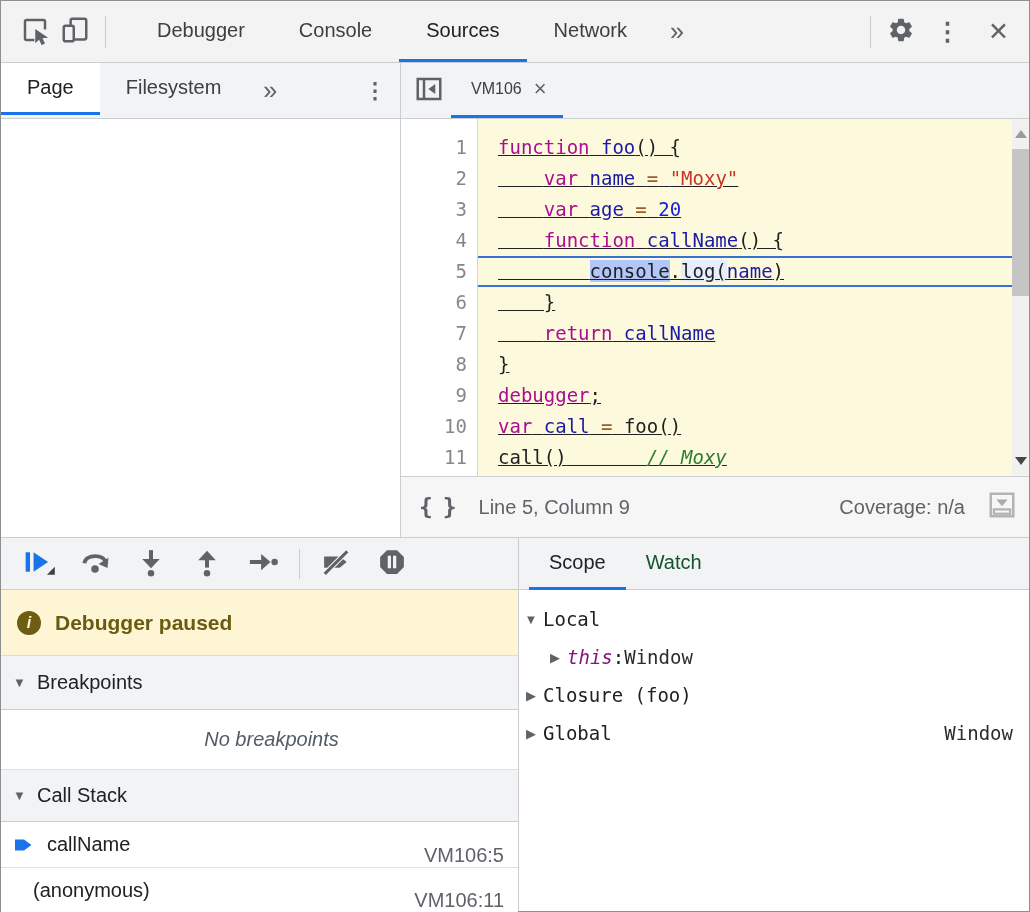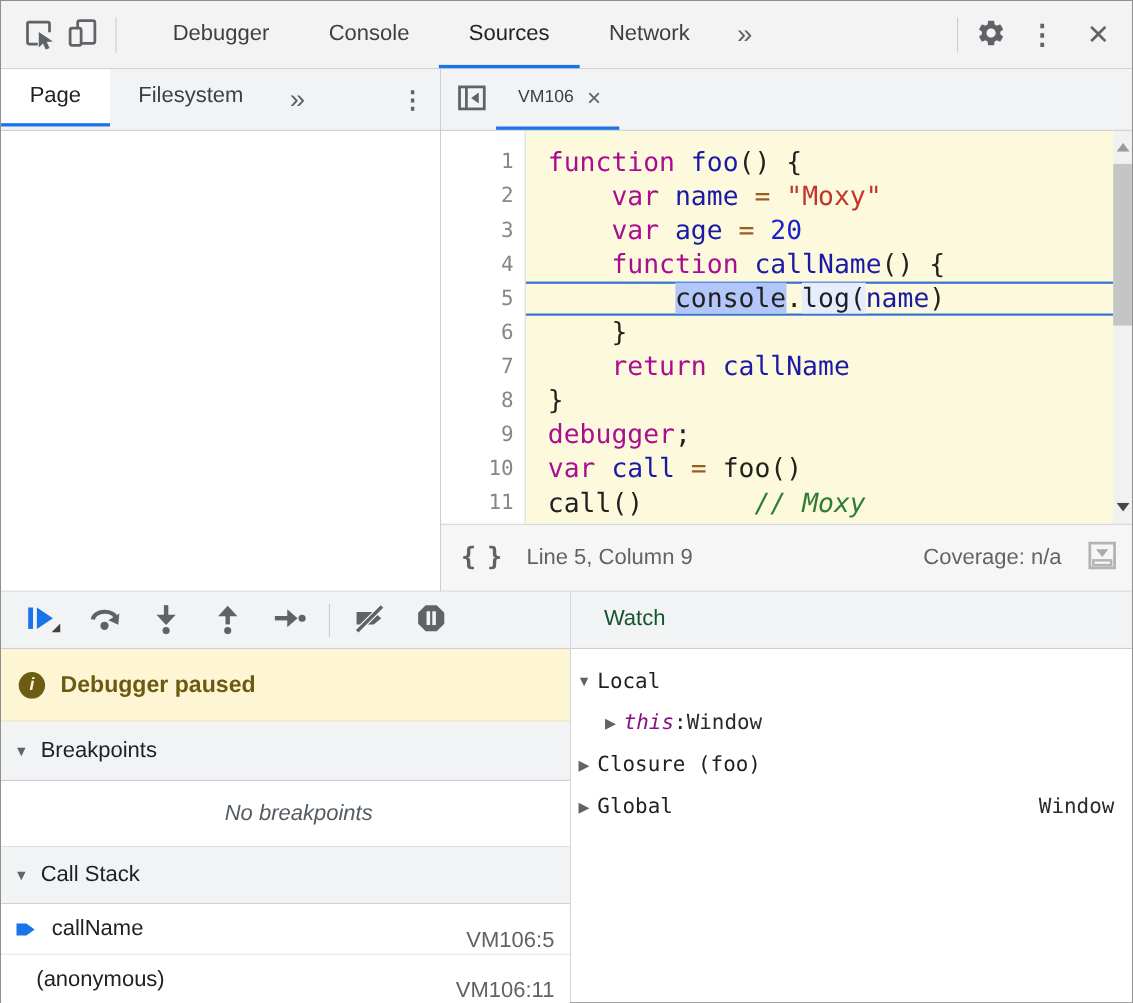--- a/index.html
+++ b/index.html
@@ -33,21 +33,21 @@
   .editor-tabbar { height:56px; flex:0 0 56px; background:#f1f3f4; border-bottom:1px solid #cacdd1; display:flex; align-items:stretch; padding-left:6px; }
   .nav-toggle { width:44px; display:flex; align-items:center; justify-content:center; cursor:pointer; background:none; border:none; }
   .editor-tab { display:flex; align-items:center; padding:0 16px 0 20px; border-bottom:3px solid #1a73e8; cursor:pointer; }
   .editor-tab .tab-label { font-size:16px; color:#3c4043; }
   .editor-tab .tab-close { font-size:22px; color:#5f6368; margin-left:12px; cursor:pointer; line-height:1; }
 
   .code-area { flex:1; display:flex; min-height:0; position:relative; }
   .gutter { width:77px; flex:0 0 77px; background:#fff; border-right:1px solid #d5d5d5; padding-top:13px; }
   .gutter-line { height:31px; line-height:31px; text-align:right; padding-right:10px; font-family:"DejaVu Sans Mono", monospace; font-size:19px; color:#878787; }
   .code-pane { flex:1; background:#fcf9dc; padding-top:13px; overflow:hidden; }
-  .code-line { height:31px; line-height:31px; padding-left:20px; font-family:"DejaVu Sans Mono", monospace; font-size:24px; white-space:pre; color:#212121; }
+  .code-line { height:31px; line-height:31px; padding-left:20px; font-family:"DejaVu Sans Mono", monospace; font-size:19px; white-space:pre; color:#212121;text-decoration:underline; }
   .code-line.exec { border-top:2px solid #3673d4; border-bottom:2px solid #3673d4; line-height:27px; }
   .tk-kw { color:#aa0d91; }
   .tk-def { color:#1a1aa6; }
   .tk-num { color:#1c22cf; }
   .tk-str { color:#c3352b; }
   .tk-op { color:#9c5d24; }
   .tk-cm { color:#2e7d32; font-style:italic; }
   .tk-pl { color:#212121; }
   .tk-sel { background:#b3c6fa; color:#212121; }
   .tk-hl { background:#e6eefe; color:#212121; }
@@ -327,20 +327,21 @@
           </div>
           <div class="stack-row">
             <span class="stack-name">(anonymous)</span>
             <span class="stack-loc">VM106:11</span>
           </div>
         </div>
     </div>
 
     <div class="scope-panel">
       <div class="scope-tabbar">
+          <div class="scope-tab selected">Scope</div>
           <div class="scope-tab">Watch</div>
         </div>
       <div class="scope-tree">
           <div class="scope-row">
             <span class="tri">▼</span>
             <span class="scope-name">Local</span>
           </div>
           <div class="scope-row indent1">
             <span class="tri">▶</span>
             <span class="scope-name prop">this</span>

